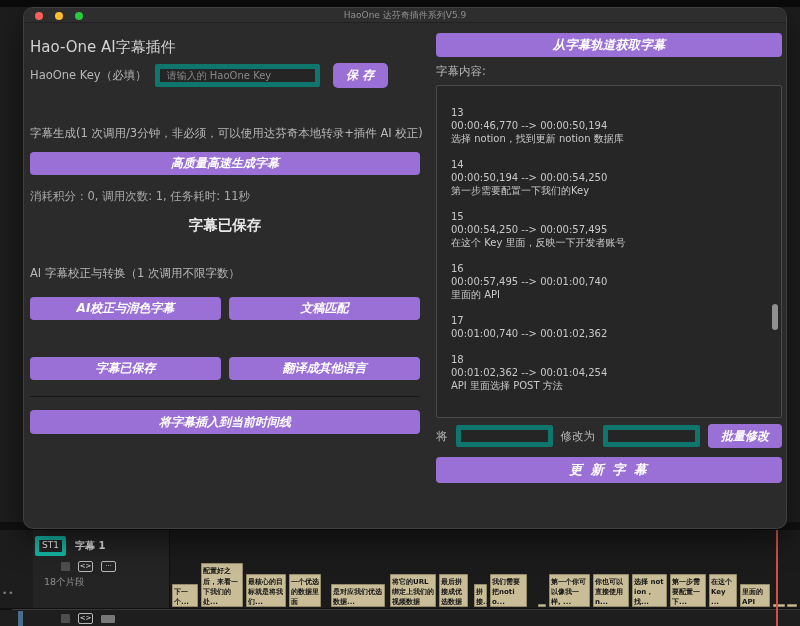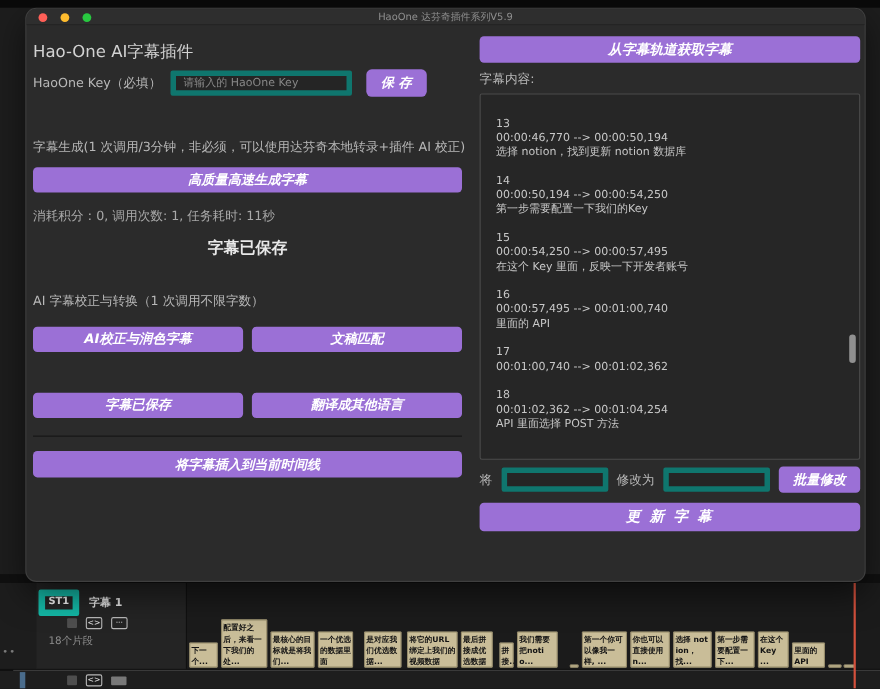--- a/index.html
+++ b/index.html
@@ -11,21 +11,21 @@
   }
   .top-strip { position:absolute; top:0; left:0; width:800px; height:7px; background:#0a0a0a; }
 
   
   .timeline { position:absolute; left:0; top:522px; width:800px; height:104px; background:#101010; }
   .tl-row1 { position:absolute; top:8px; left:0; width:800px; height:78px; background:#1b1b1b; }
   .left-rail { position:absolute; left:0; top:0; width:33px; height:78px; background:#1d1d1d; }
   .rail-dots { position:absolute; left:2px; top:58px; color:#7a7a7a; font-size:9px; letter-spacing:1px; }
   .track-header { position:absolute; left:33px; top:0; width:137px; height:78px; background:#242424; border-right:1px solid #101010; }
   .th-row1 { display:flex; align-items:center; padding:6px 0 0 2px; }
-  .st-badge { border:6px solid #14b8a6; color:#f0f0f0; font-size:9px; font-weight:700; padding:1px 3px; border-radius:2px; line-height:1.1; }
+  .st-badge { border:4px solid #14b8a6; color:#f0f0f0; font-size:9px; font-weight:400; padding:1px 3px; border-radius:2px; line-height:1.1; }
   .track-name { margin-left:9px; font-size:10px; font-weight:600; color:#e0e0e0; }
   .th-icons { position:absolute; left:28px; top:31px; display:flex; align-items:center; gap:8px; }
   .icon-square { width:9px; height:9px; background:#4e4e4e; border-radius:1px; display:inline-block; }
   .icon-box { width:15px; height:11px; border:1px solid #b8b8b8; border-radius:2px; color:#e0e0e0; font-size:7px; line-height:8px; text-align:center; display:inline-block; overflow:hidden; }
   .icon-rect { width:14px; height:8px; background:#787878; border-radius:1px; display:inline-block; }
   .clip-count { position:absolute; left:11px; top:46px; font-size:9.5px; color:#8d8d8d; }
   .clips-area { position:absolute; left:170px; top:1px; height:76px; display:flex; align-items:flex-end; }
   .clip {
     flex:none; background:#c9bd98; border-radius:1px; overflow:hidden;
     font-size:7px; font-weight:600; color:#141414; line-height:1.45;
@@ -119,21 +119,21 @@
         <span class="icon-box">&lt;&gt;</span>
         <span class="icon-box">···</span>
       </div>
       <div class="clip-count">18个片段</div>
     </div>
     <div class="clips-area">
         <div class="clip" style="width: 26px; margin-left: 2px;">下一个...</div>
         <div class="clip" style="width: 42px; margin-left: 3px;">配置好之后，来看一下我们的处...</div>
         <div class="clip" style="width: 40px; margin-left: 3px;">最核心的目标就是将我们...</div>
         <div class="clip" style="width: 32px; margin-left: 3px;">一个优选的数据里面</div>
-        <div class="clip" style="width: 34px; margin-left: 10px;">是对应我们优选数据...</div>
+        <div class="clip" style="width: 54px; margin-left: 10px;">是对应我们优选数据...</div>
         <div class="clip" style="width: 46px; margin-left: 5px;">将它的URL绑定上我们的视频数据</div>
         <div class="clip" style="width: 29px; margin-left: 3px;">最后拼接成优选数据</div>
         <div class="clip" style="width: 13px; margin-left: 6px;">拼接...</div>
         <div class="clip" style="width: 37px; margin-left: 3px;">我们需要把notio...</div>
         <div class="clip" style="width: 8px; margin-left: 11px;"></div>
         <div class="clip" style="width: 41px; margin-left: 3px;">第一个你可以像我一样, ...</div>
         <div class="clip" style="width: 36px; margin-left: 3px;">你也可以直接使用 n...</div>
         <div class="clip" style="width: 35px; margin-left: 3px;">选择 notion，找...</div>
         <div class="clip" style="width: 36px; margin-left: 3px;">第一步需要配置一下...</div>
         <div class="clip" style="width: 28px; margin-left: 3px;">在这个 Key ...</div>

